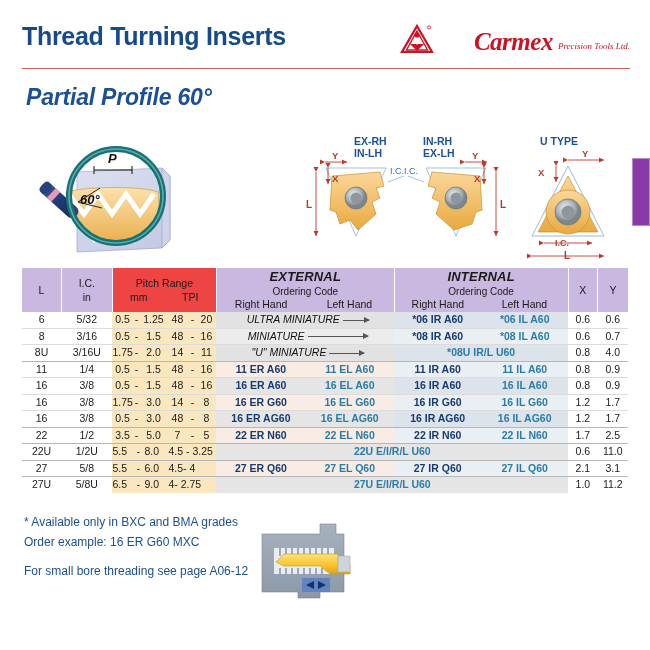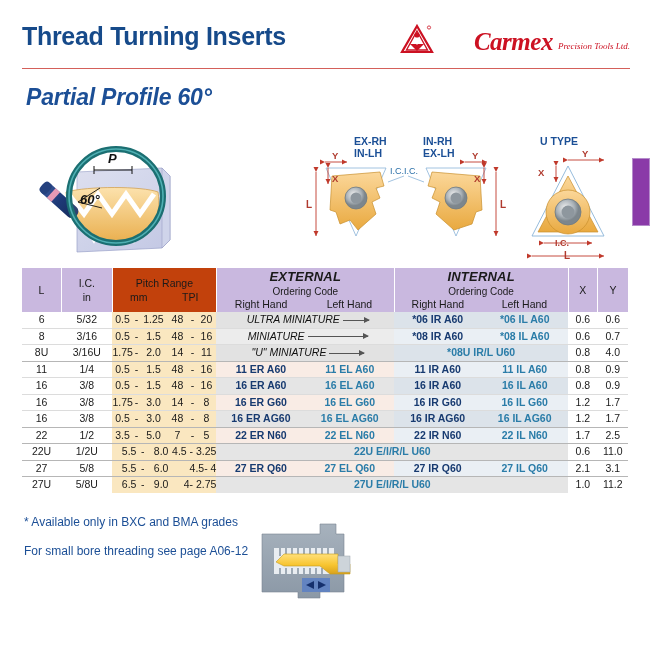--- a/index.html
+++ b/index.html
@@ -108,21 +108,21 @@
   .code-light { color: #2a7ca8; font-weight: bold; font-size: 10.5px; }
   .desc-text  { color: #111; font-style: italic; font-size: 10.5px; font-weight: normal; text-align: left; padding-left: 5px !important; }
 
   .rowsep td { border-top: 1px solid #b6b6b6; }
   .thinsep td { border-top: 1px solid #dcdcdc; }
 
   
   .pitch-grid { display: grid; grid-template-columns: 20px 8px 26px 22px 8px 20px; align-items: center; height: 15.5px; font-size: 10.5px; }
   .pitch-grid > span { text-align: center; }
   .pitch-wide { display: grid; grid-template-columns: 24px 8px 24px 48px; align-items: center; height: 15.5px; font-size: 10.5px; }
-  .pitch-wide > span { text-align: right; }
+  .pitch-wide > span { text-align: left; }
 
   .arrow-cell { position: relative; }
   .arrow-line { display: inline-block; vertical-align: middle; height: 1px; background: #555; position: relative; }
   .arrow-line:after {
     content: ""; position: absolute; right: -1px; top: -3px;
     border-left: 6px solid #555; border-top: 3.5px solid transparent; border-bottom: 3.5px solid transparent;
   }
 
   
   #notes { position: absolute; left: 24px; top: 512px; width: 240px; color: #1c4f96; font-size: 12px; line-height: 20px; }
@@ -275,21 +275,21 @@
   <table id="spec-table">
     <thead>
       <tr>
         <th class="c-l">L</th>
         <th class="c-ic">
           <div class="hdr-stack">
             <div>I.C.</div>
             <div>in</div>
           </div>
         </th>
-        <th class="c-pit" colspan="1" style="background:#c2410c;margin-top:23px;">
+        <th class="c-pit" colspan="1" style="background:#ef4444;margin-top:23px;">
           <div class="hdr-stack">
             <div>Pitch Range</div>
             <div class="hdr-split">
               <div>mm</div>
               <div>TPI</div>
             </div>
           </div>
         </th>
         <th class="c-ext" colspan="2">
           <div class="hdr-stack">
@@ -518,20 +518,21 @@
           </td>
           <td colspan="4" class="ext-a"><span class="code-light">27U E/I/R/L U60</span></td>
           <td class="c-xy">1.0</td>
           <td class="c-xy">11.2</td>
         </tr>
       </tbody>
   </table>
 
   <div id="notes">
     <div class="note-line">* Available only in BXC and BMA grades</div>
+    <div class="note-line">Order example: 16 ER G60 MXC</div>
     <div class="note-gap"></div>
     <div class="note-line">For small bore threading see page A06-12</div>
   </div>
 
   <svg id="tool-illustration" viewBox="0 0 118 96">
     <defs>
       <linearGradient id="gSteel" x1="0" y1="0" x2="0" y2="1">
         <stop offset="0%" stop-color="#a7b2bd"></stop>
           <stop offset="100%" stop-color="#8b98a6"></stop>
       </linearGradient>

